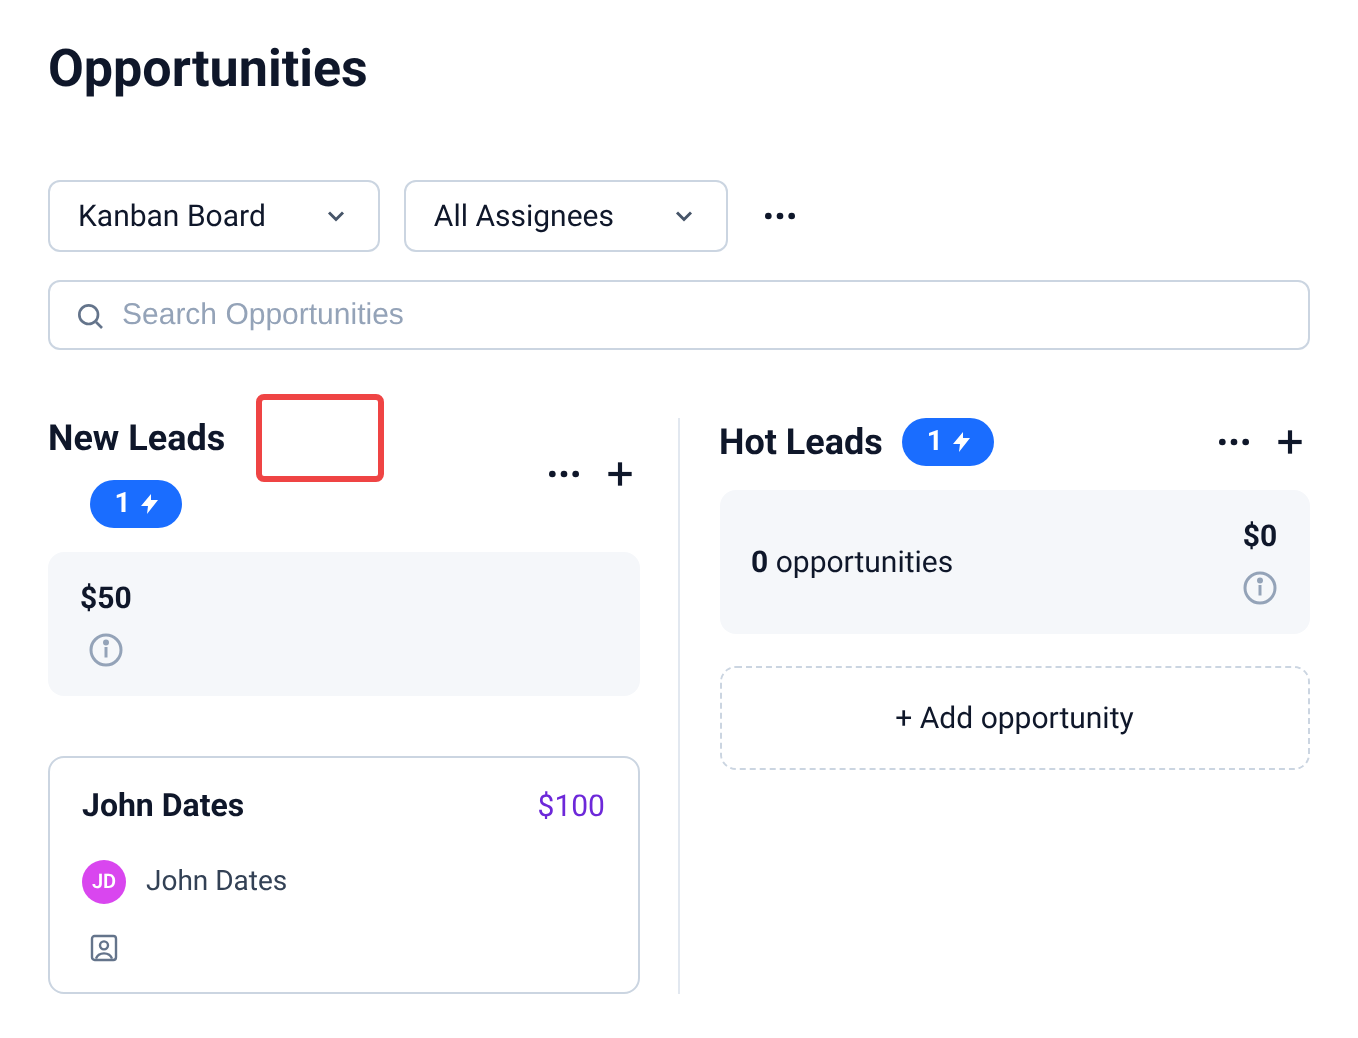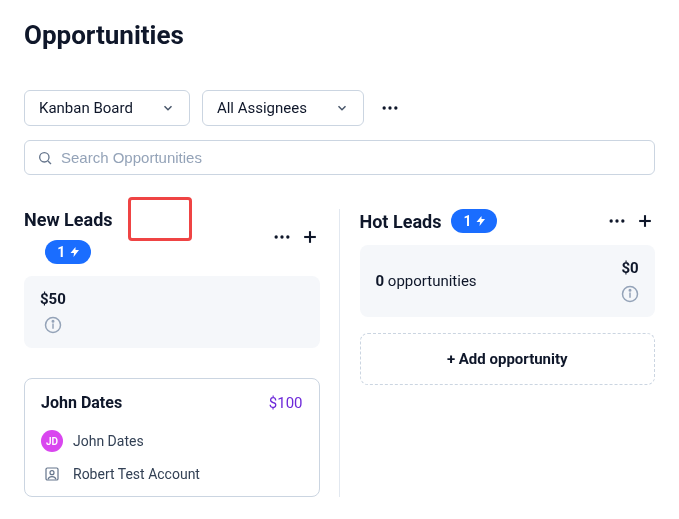--- a/index.html
+++ b/index.html
@@ -188,21 +188,21 @@
       width: 22px;
       display: flex;
       justify-content: center;
       color: #64748b;
     }
     .add-opp {
       border: 1px dashed #cbd5e1;
       border-radius: 8px;
       padding: 16px;
       text-align: center;
-      font-weight: 700;
+      font-weight: 400;
       color: #0f172a;
       cursor: pointer;
       font-size: 15px;
     }
     svg { display: block; }
   </style>
 </head>
 <body>
 
 <h1 class="page-title">Opportunities</h1>
@@ -300,21 +300,20 @@
         <span>John Dates</span>
       </div>
       <div class="card-row">
         <span class="acct-icon">
           <svg width="16" height="16" viewBox="0 0 24 24" fill="none" stroke="currentColor" stroke-width="1.8">
               <rect x="3" y="3" width="18" height="18" rx="2"></rect>
               <circle cx="12" cy="10" r="3"></circle>
               <path d="M6 20c1-3 4-4 6-4s5 1 6 4"></path>
             </svg>
         </span>
-        <span>Robert Test Account</span>
       </div>
     </div>
   </div>
 
   <div class="column">
     <div class="col-header">
       <div class="col-title-wrap">
         <span class="col-title">Hot Leads</span>
         <span class="badge">
           <span>1</span>

